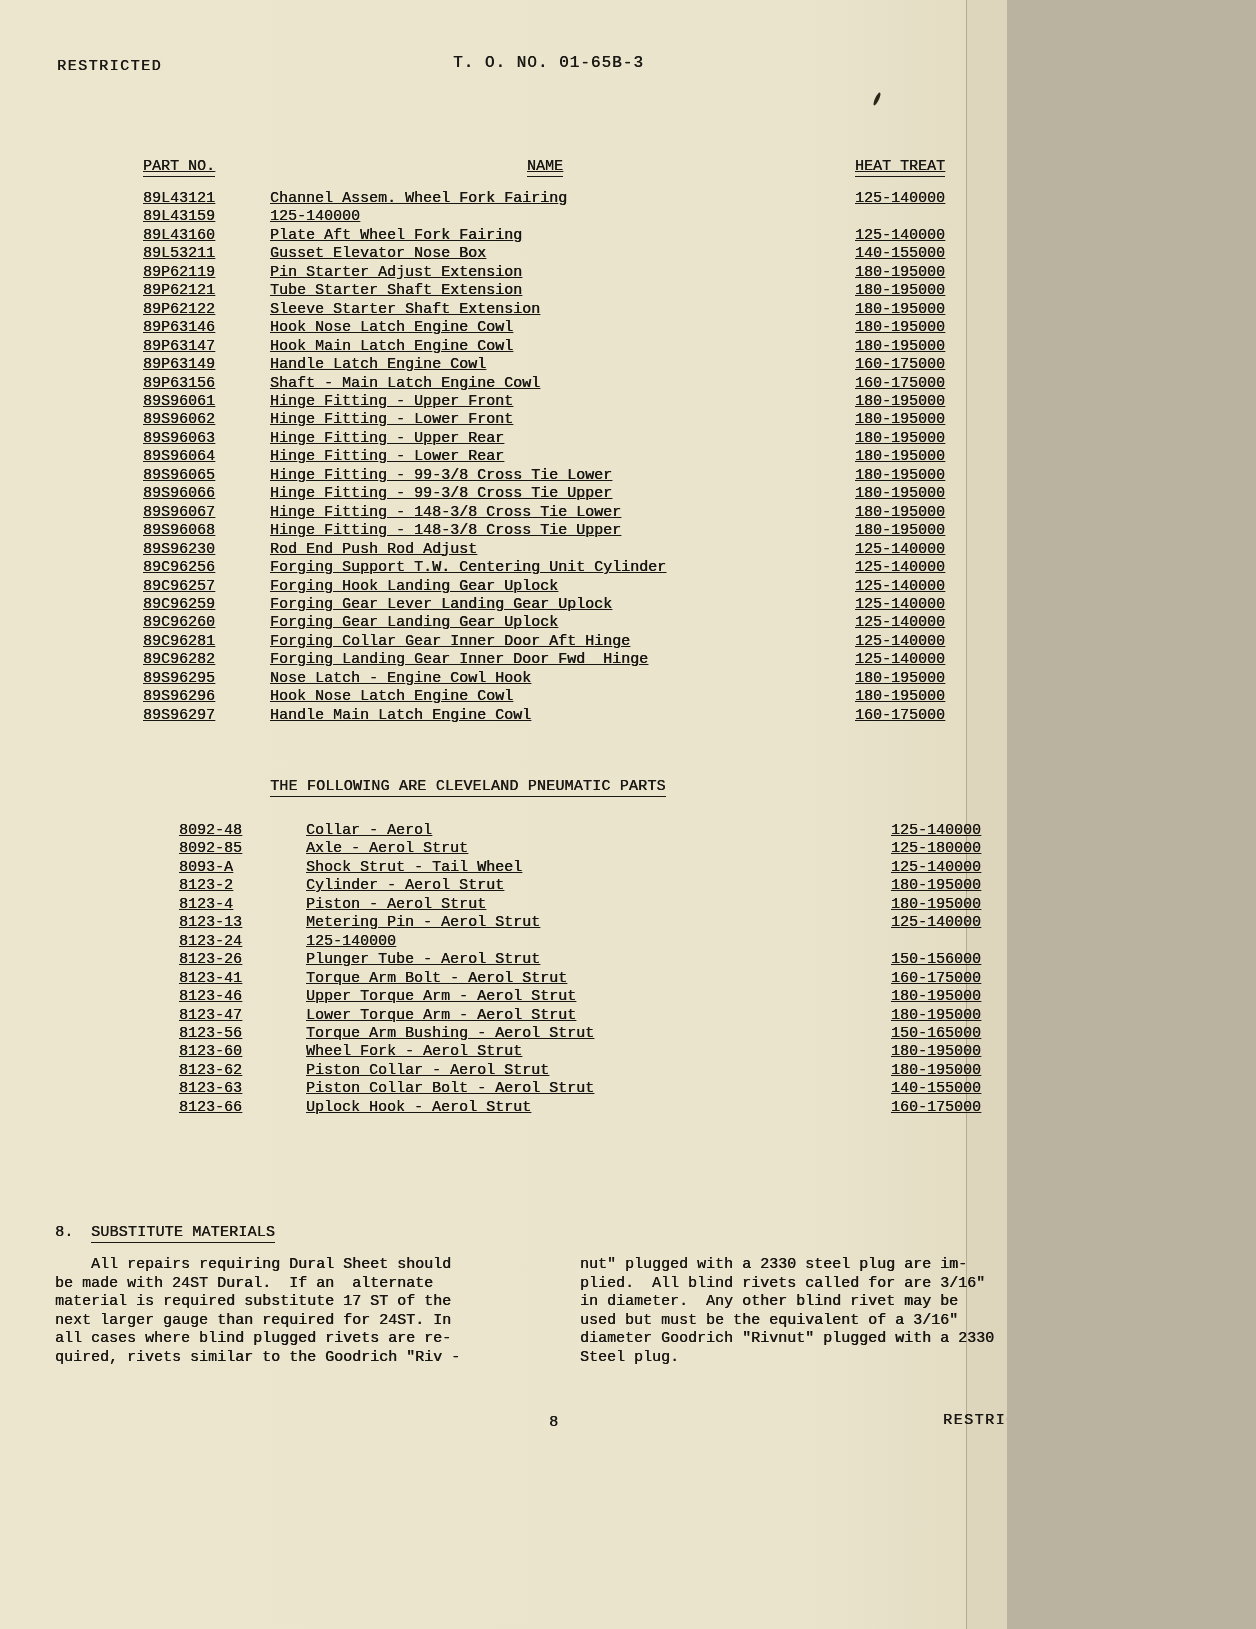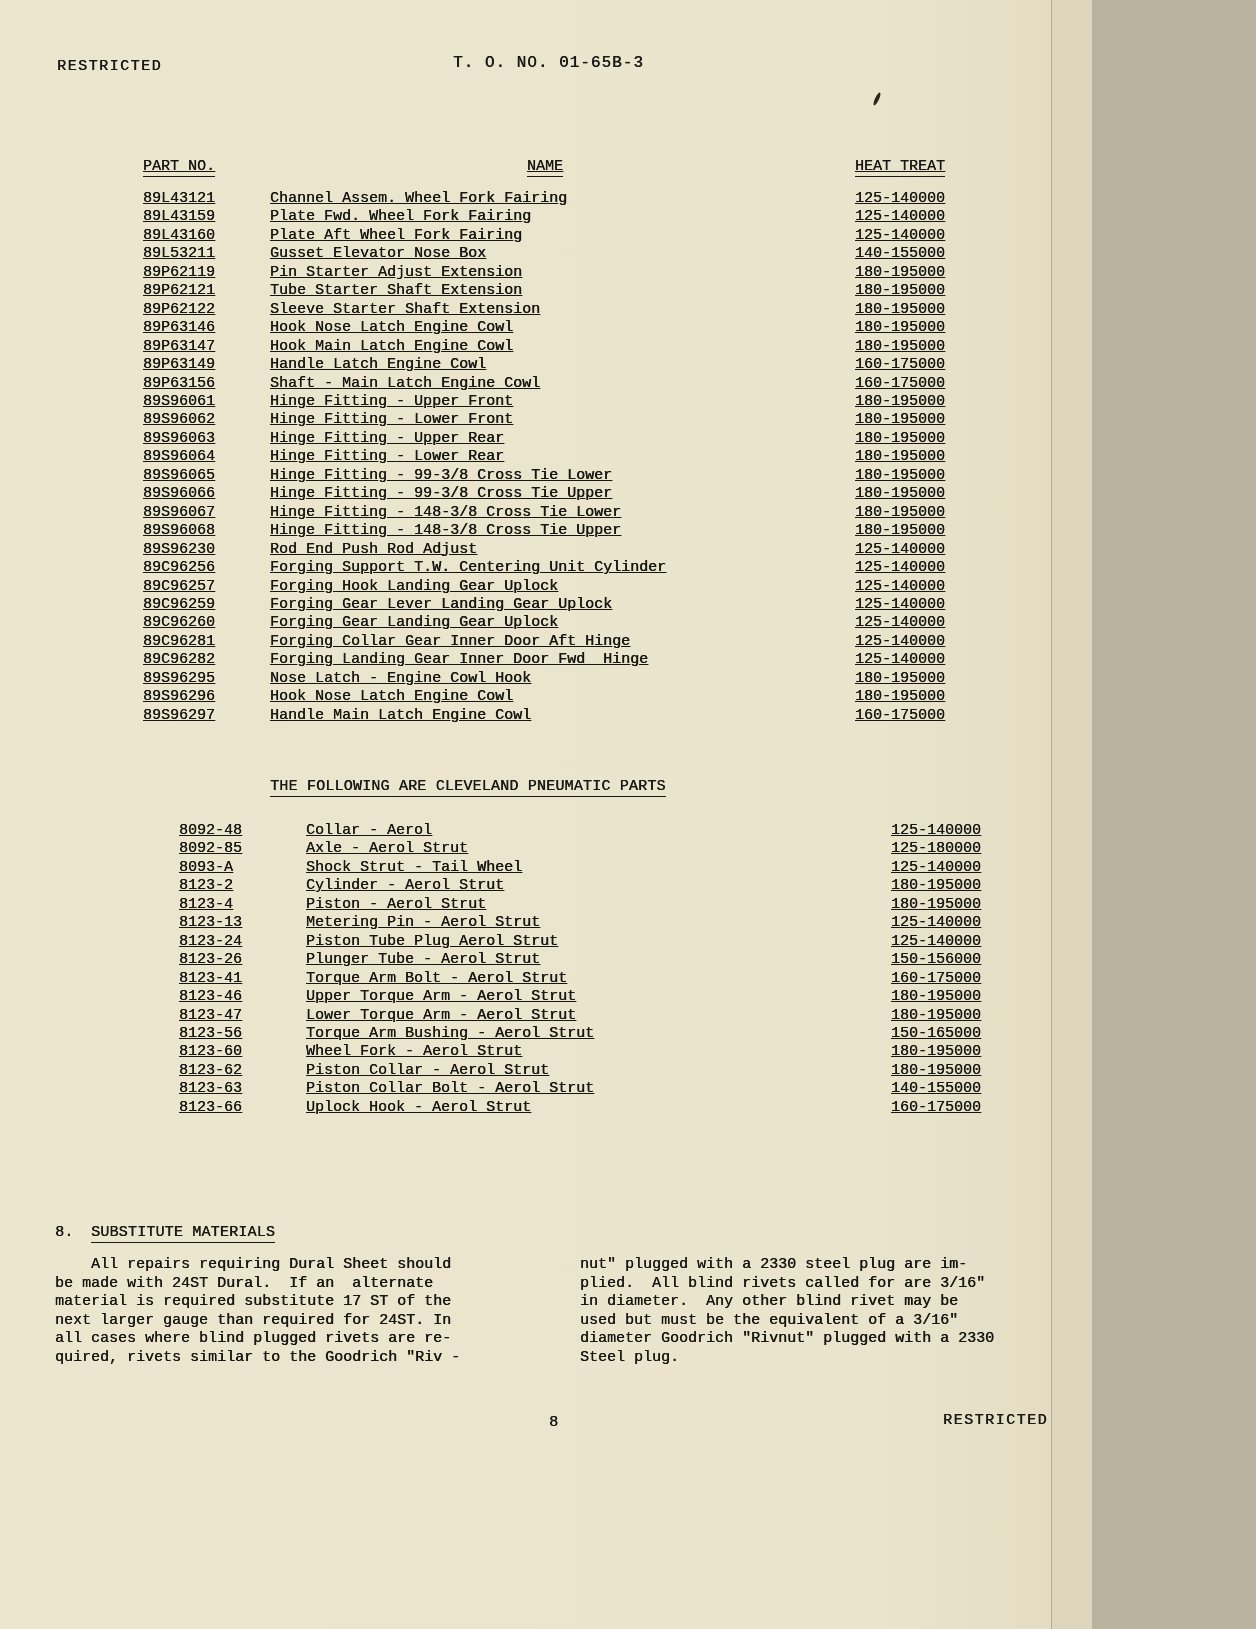--- a/index.html
+++ b/index.html
@@ -5,21 +5,21 @@
   html, body {
     margin: 0;
     padding: 0;
     width: 1256px;
     height: 1629px;
     background: #b9b3a0;
     font-family: "Liberation Mono", "DejaVu Sans Mono", monospace;
   }
   .page {
     position: relative;
-    width: 1092px;
+    width: 1007px;
     height: 1629px;
     background: linear-gradient(90deg, #ece6cf 0%, #eae4cd 80%, #e4ddc4 96%, #d9d2b8 100%);
     color: #181612;
     overflow: hidden;
   }
   .page-edge {
     position: absolute;
     right: 0; top: 0;
     width: 40px; height: 100%;
     background: #ddd6bd;
@@ -95,21 +95,20 @@
     <div>
 
         <div class="row">
           <span>89L43121</span>
           <span>Channel Assem. Wheel Fork Fairing</span>
           <span>125-140000</span>
         </div>
 
         <div class="row">
           <span>89L43159</span>
-          <span>Plate Fwd. Wheel Fork Fairing</span>
           <span>125-140000</span>
         </div>
 
         <div class="row">
           <span>89L43160</span>
           <span>Plate Aft Wheel Fork Fairing</span>
           <span>125-140000</span>
         </div>
 
         <div class="row">
@@ -308,21 +307,20 @@
         </div>
 
         <div class="row">
           <span>8123-13</span>
           <span>Metering Pin - Aerol Strut</span>
           <span>125-140000</span>
         </div>
 
         <div class="row">
           <span>8123-24</span>
-          <span>Piston Tube Plug Aerol Strut</span>
           <span>125-140000</span>
         </div>
 
         <div class="row">
           <span>8123-26</span>
           <span>Plunger Tube - Aerol Strut</span>
           <span>150-156000</span>
         </div>
 
         <div class="row">

